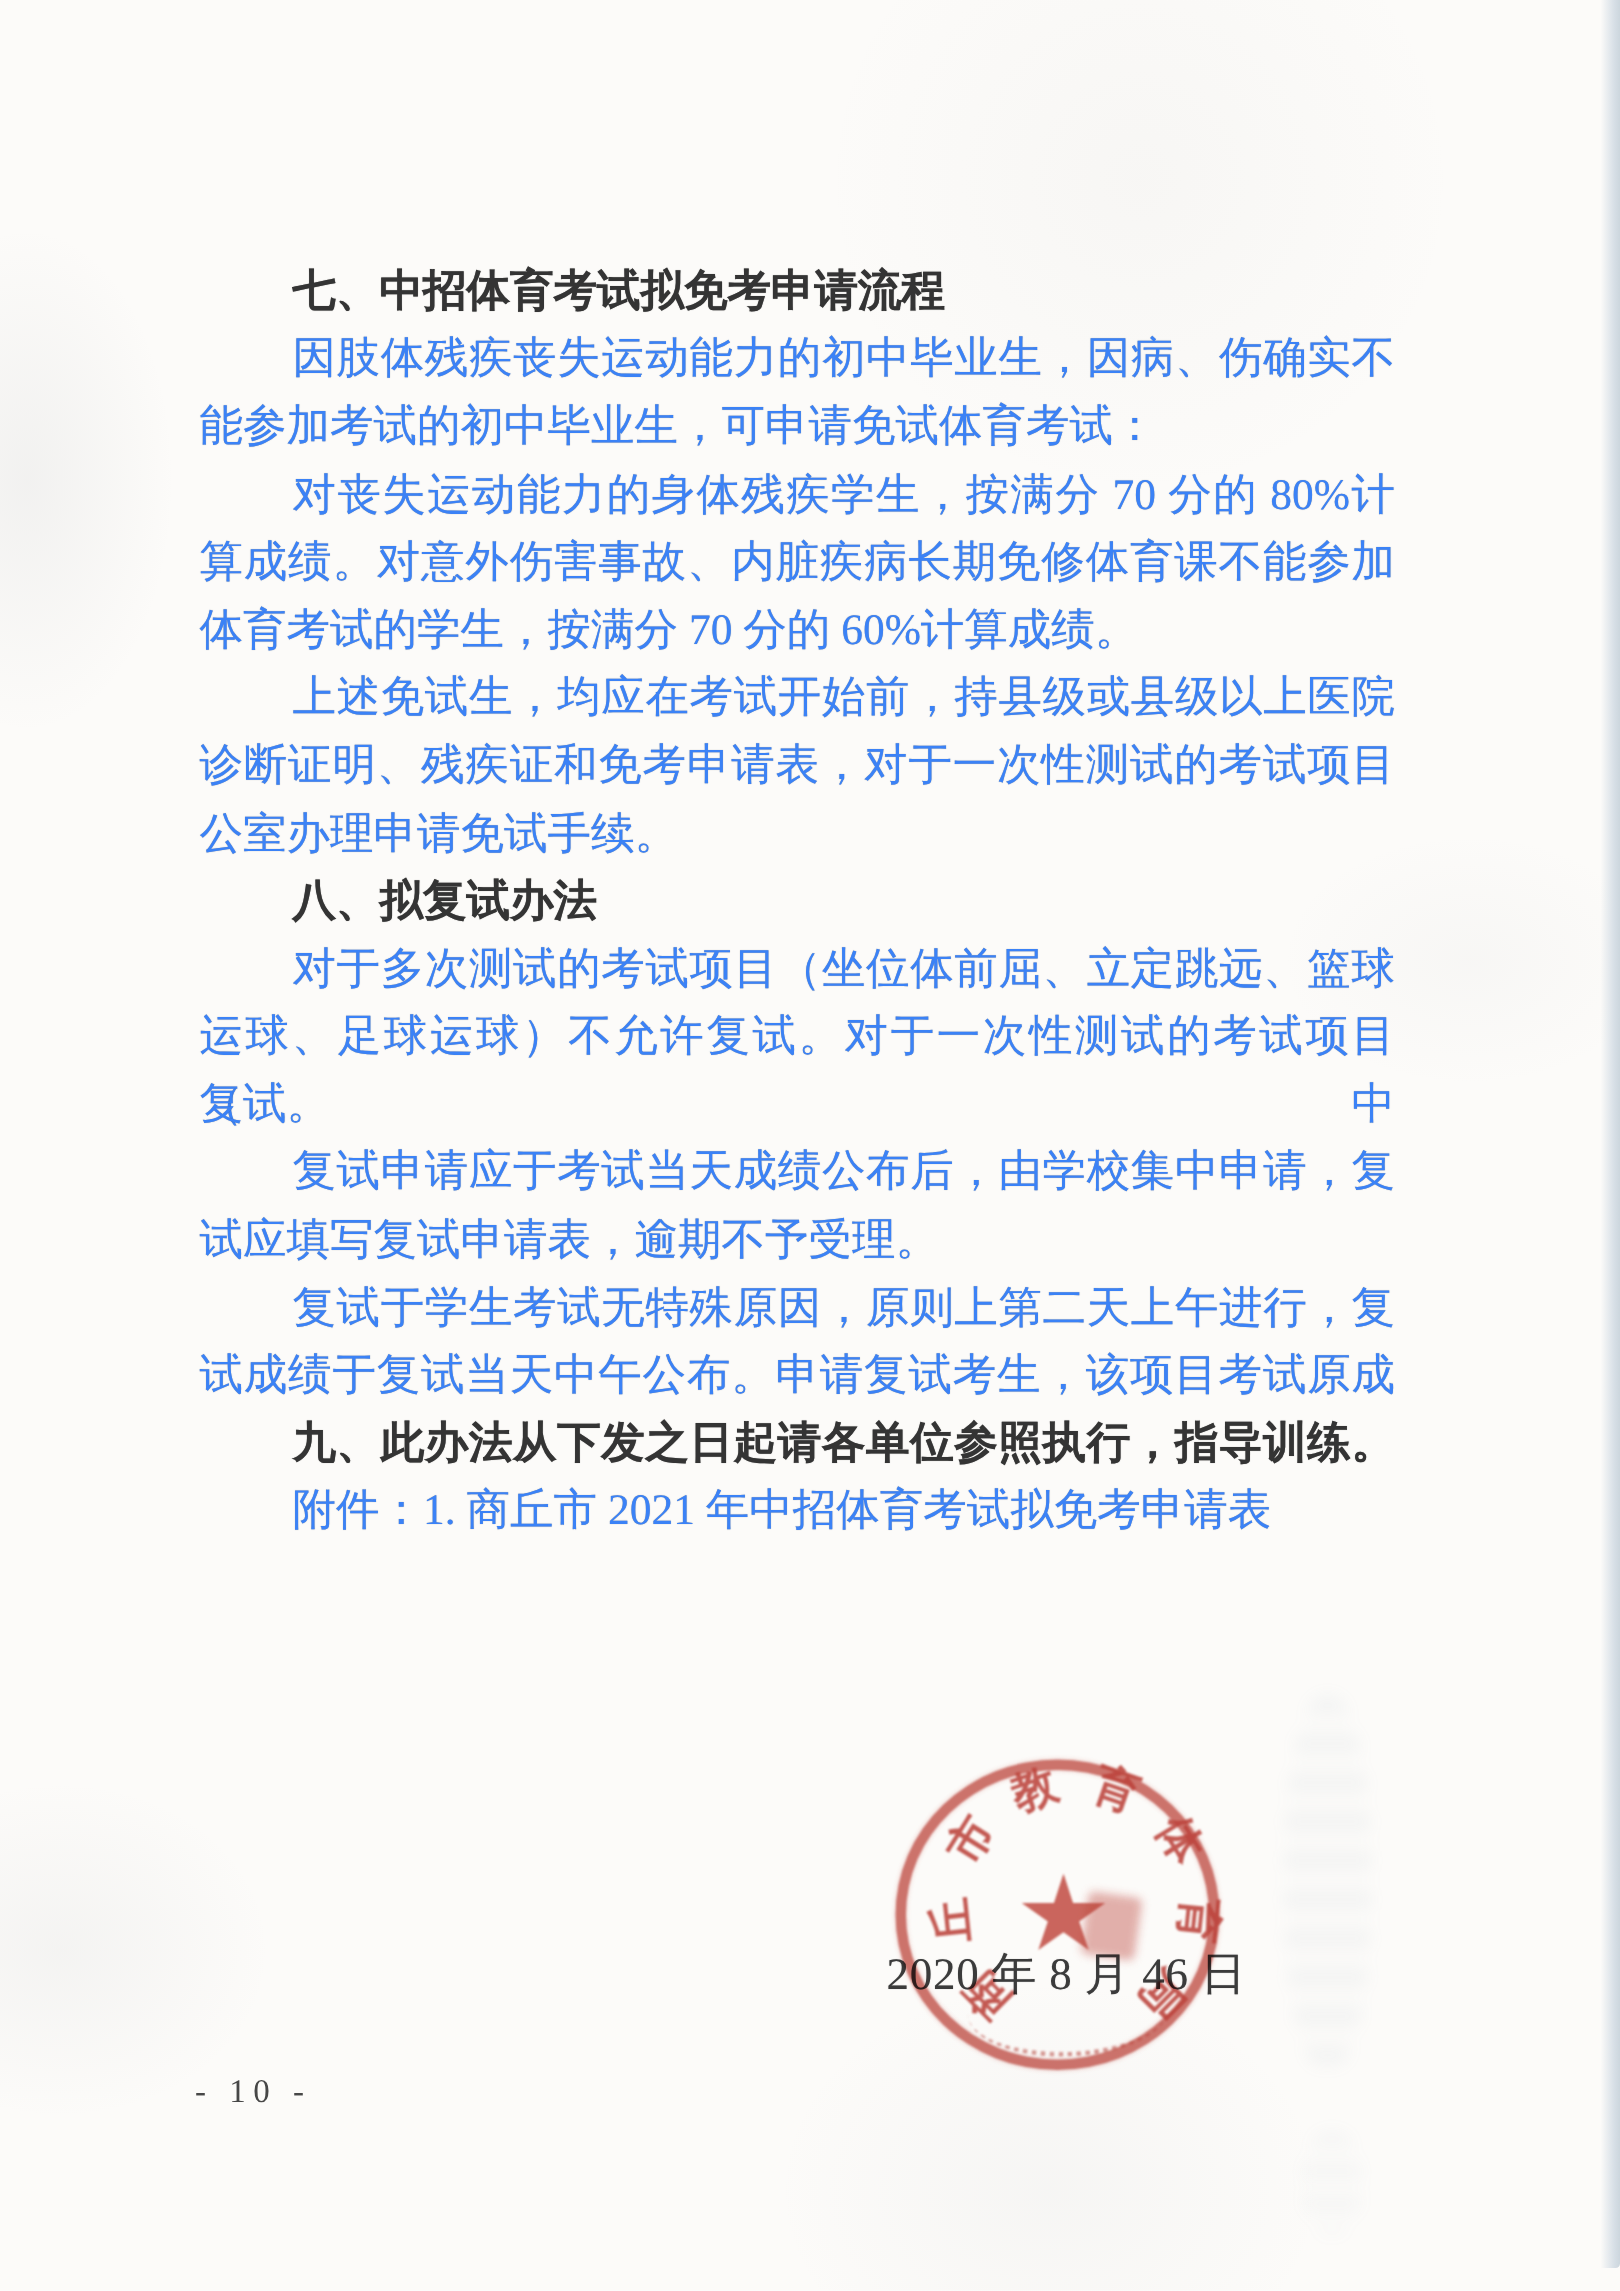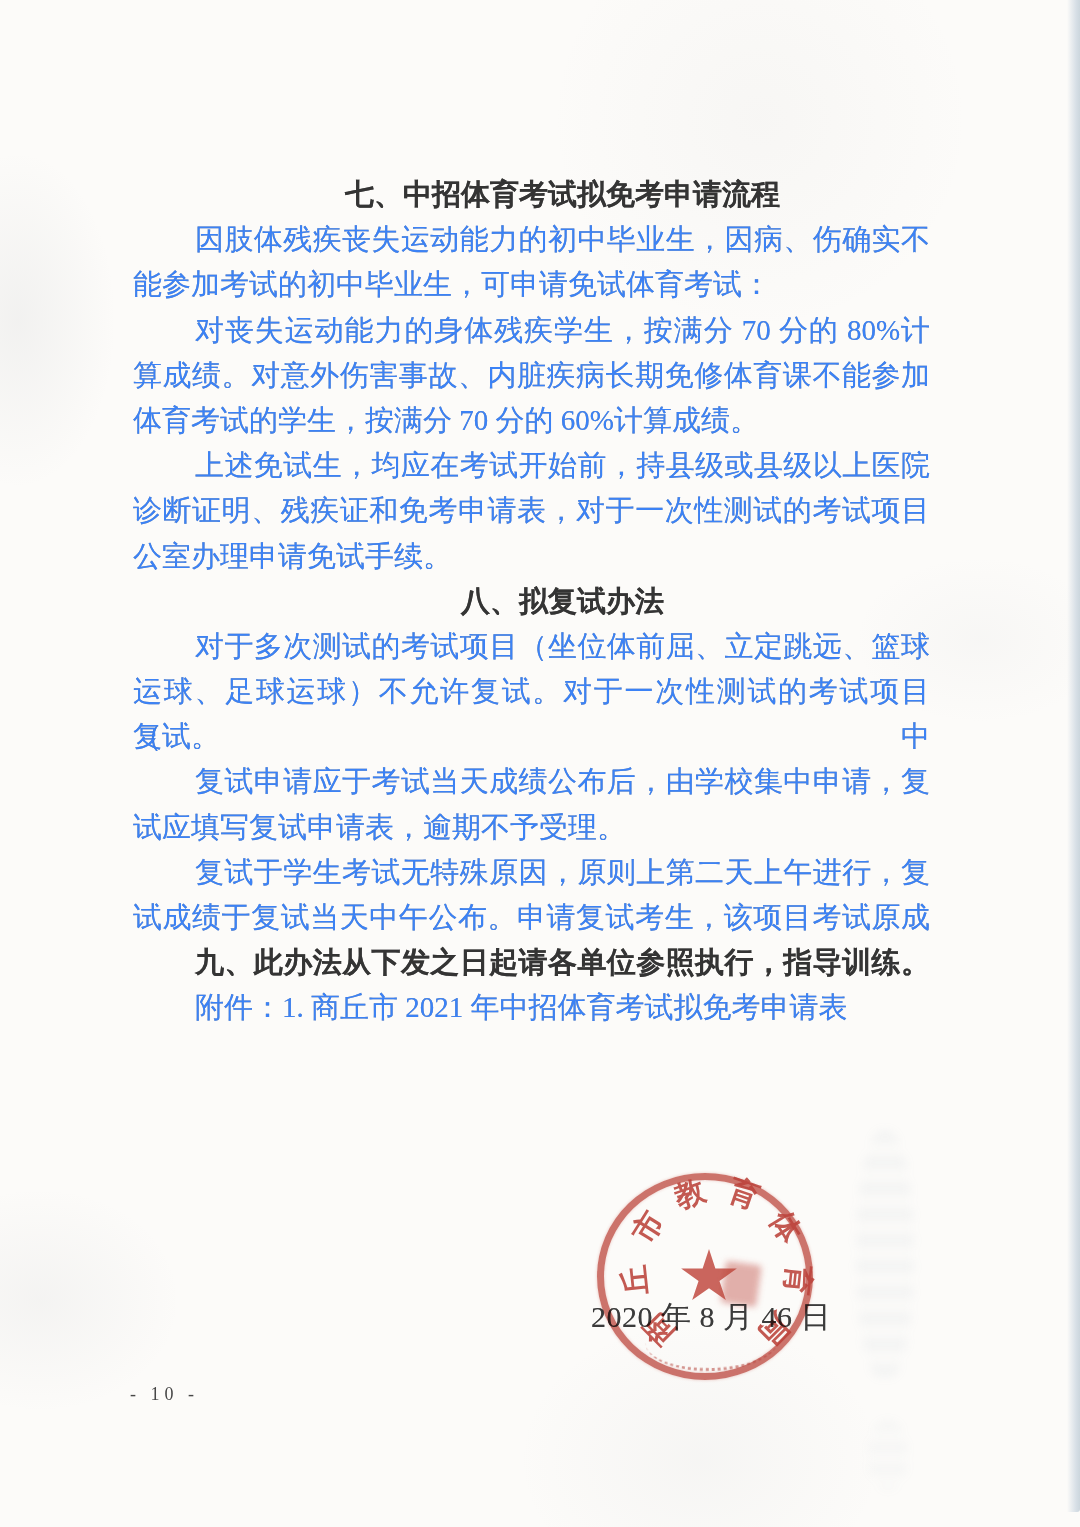--- a/index.html
+++ b/index.html
@@ -36,35 +36,34 @@
     left:133px;top:172px;width:797px;z-index:1;
   }
   .ln{
     height:45.2px;line-height:45.2px;font-size:29px;color:#3b82f6;
     text-shadow:0 0 .6px rgba(63,63,63,.55);
   }
   .ln.h{
     font-family:"Liberation Sans","DejaVu Sans",sans-serif;
     font-weight:700;color:#343434;
     text-shadow:0 0 .5px rgba(40,40,40,.7);
-    text-align:center;
   }
   .ind{text-indent:62px;}
   .att2{text-indent:145px;}
   .j{text-align:justify;text-align-last:justify;}
   
   .date{
     left:591px;top:1294px;height:45px;line-height:45px;
     font-size:30px;color:#3b3b3b;z-index:2;letter-spacing:.5px;
     text-shadow:0 0 .6px rgba(60,60,60,.5);
   }
   
   .pagenum{
     left:130px;top:1377px;height:34px;line-height:34px;
-    font-size:18px;color:#474747;letter-spacing:5px;text-align:center;
+    font-size:22px;color:#474747;letter-spacing:5px;text-align:center;
   }
   
   .stamp{
     left:560px;top:1150px;width:300px;height:280px;z-index:3;
     mix-blend-mode:multiply;filter:blur(.6px);opacity:.92;
   }
   .stamp > div{position:absolute;}
   .ring{
     left:37px;top:23px;width:202px;height:193px;
     border:7px solid rgba(188,62,52,.78);border-radius:50%;

